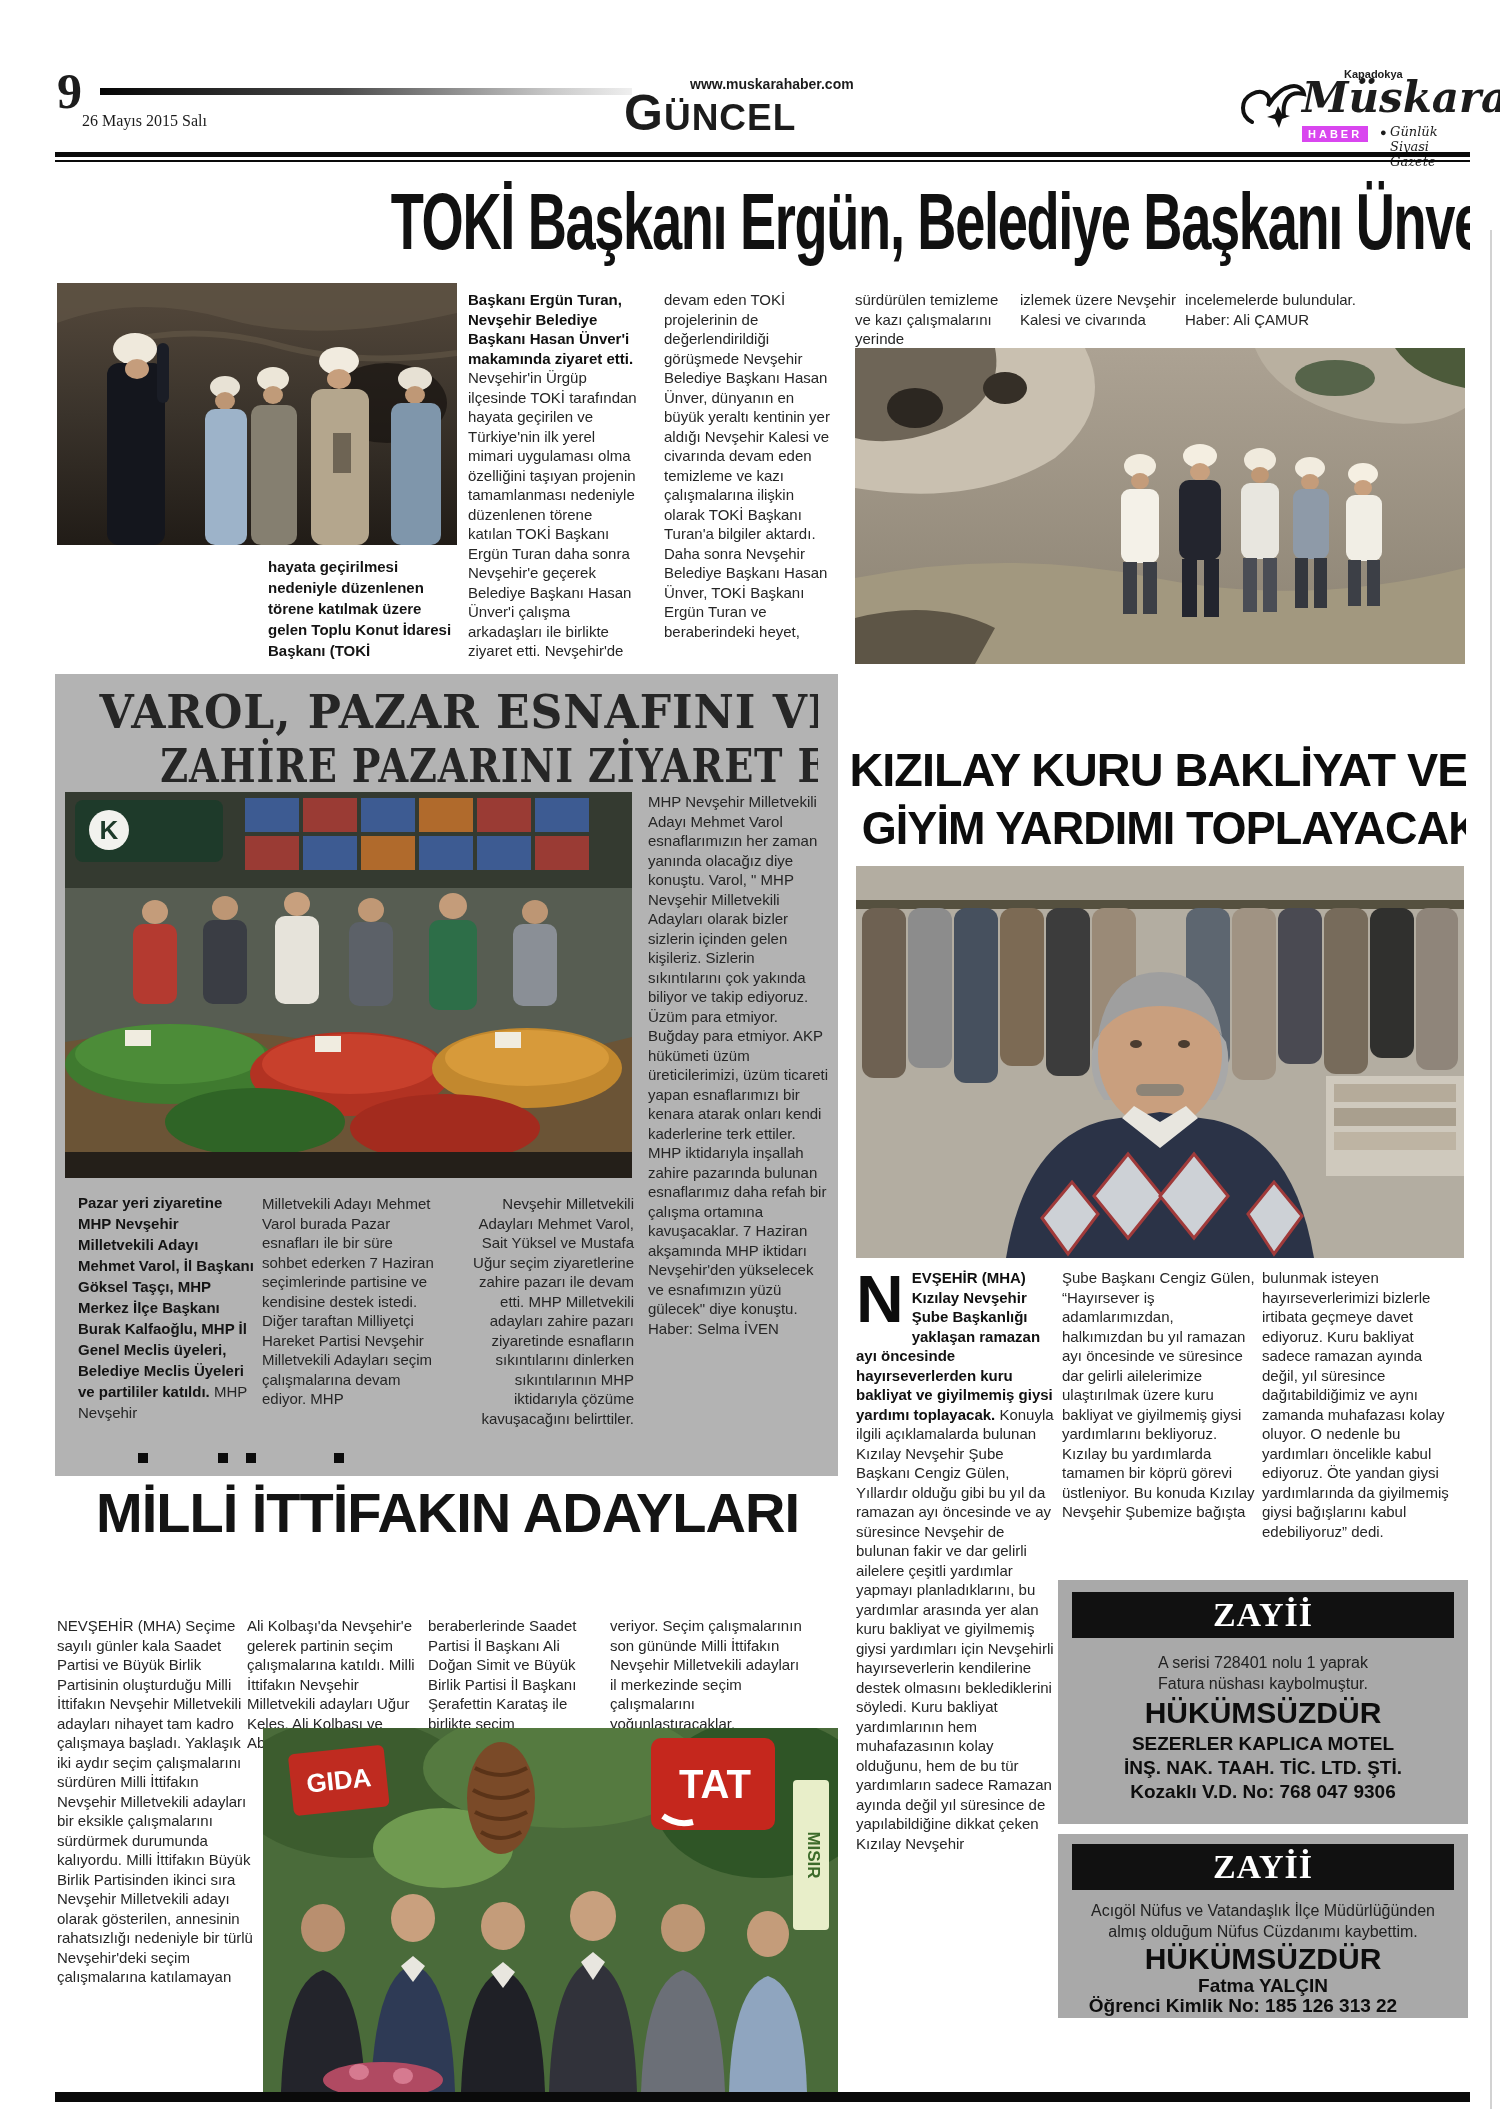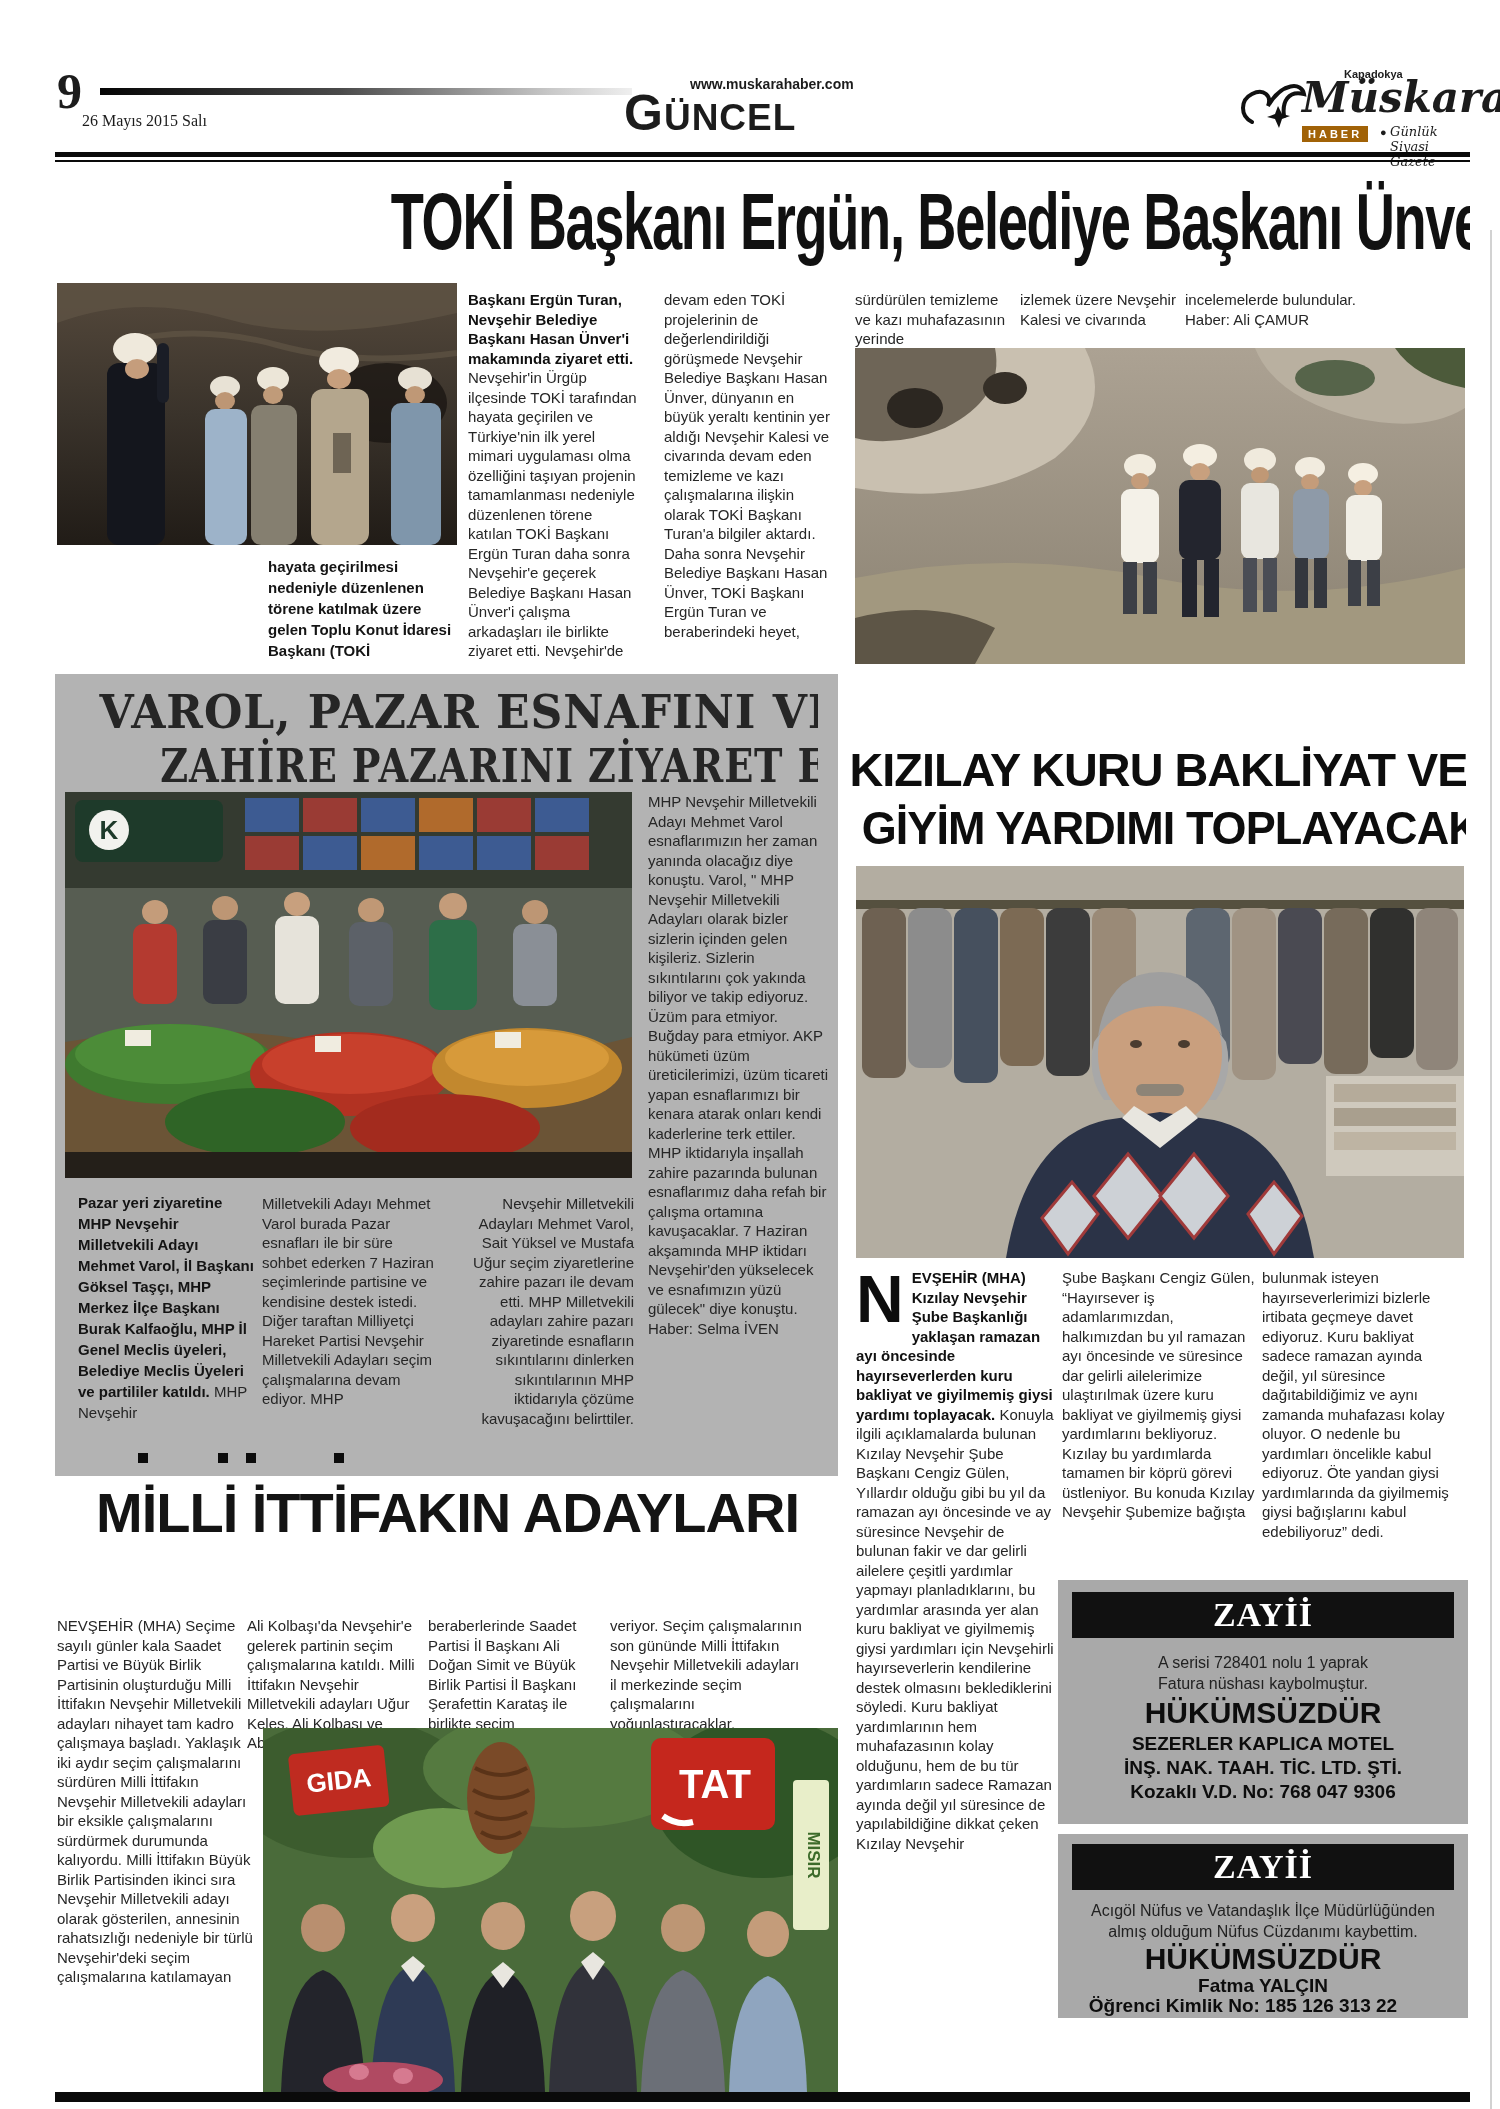--- a/index.html
+++ b/index.html
@@ -10,21 +10,21 @@
   .pagenum{font-family:"Liberation Serif",serif;font-weight:bold;font-size:50px;}
   .pagedate{font-family:"Liberation Serif",serif;font-size:16px;}
   .gradrule{background:linear-gradient(to right,#050505 0%,#4a4a4a 45%,#c9c9c9 85%,#efefef 100%);}
   .siteurl{font-weight:bold;font-size:14px;letter-spacing:0px;}
   .section{font-weight:900;font-size:37px;letter-spacing:1px;line-height:34px;}
   .section::first-letter{font-size:50px;}
   .blackrule{background:#0a0a0a;}
   
   .logo-kapadokya{font-weight:bold;font-size:11px;}
   .logo-name{font-family:"DejaVu Serif",serif;font-style:italic;font-weight:bold;font-size:42px;line-height:40px;}
-  .logo-haber{background:#a16207;color:#fff;font-weight:bold;font-size:11px;letter-spacing:3px;padding:2px 6px;}
+  .logo-haber{background:#d946ef;color:#fff;font-weight:bold;font-size:11px;letter-spacing:3px;padding:2px 6px;}
   .logo-tag{font-family:"DejaVu Serif",serif;font-style:italic;font-size:13px;}
   
   .fitwrap{text-align:center;overflow:hidden;white-space:nowrap;}
   .fit-x{display:inline-block;white-space:nowrap;transform-origin:center center;}
   .h-toki{font-weight:900;font-size:80px;letter-spacing:-2px;color:#111;}
   .h-varol{font-family:"DejaVu Serif",serif;font-weight:bold;font-size:47px;color:#262626;letter-spacing:1px;}
   .h-kizilay{font-weight:900;font-size:47px;color:#0d0d0d;letter-spacing:-1px;}
   .h-milli{font-weight:900;font-size:56px;color:#141414;letter-spacing:-1px;}
   
   .col{font-size:15px;line-height:19.5px;color:#262626;}
@@ -119,21 +119,21 @@
     </svg>
   </div>
 
   <div class="abs cap" style="left:268px;top:556px;width:190px;">hayata geçirilmesi nedeniyle düzenlenen törene katılmak üzere gelen Toplu Konut İdaresi Başkanı (TOKİ</div>
 
   <div class="abs col" style="left:468px;top:290px;width:172px;">
     <b>Başkanı Ergün Turan, Nevşehir Belediye Başkanı Hasan Ünver'i makamında ziyaret etti.</b>
     <span>Nevşehir'in Ürgüp ilçesinde TOKİ tarafından hayata geçirilen ve Türkiye'nin ilk yerel mimari uygulaması olma özelliğini taşıyan projenin tamamlanması nedeniyle düzenlenen törene katılan TOKİ Başkanı Ergün Turan daha sonra Nevşehir'e geçerek Belediye Başkanı Hasan Ünver'i çalışma arkadaşları ile birlikte ziyaret etti. Nevşehir'de</span>
   </div>
   <div class="abs col" style="left:664px;top:290px;width:172px;">devam eden TOKİ projelerinin de değerlendirildiği görüşmede Nevşehir Belediye Başkanı Hasan Ünver, dünyanın en büyük yeraltı kentinin yer aldığı Nevşehir Kalesi ve civarında devam eden temizleme ve kazı çalışmalarına ilişkin olarak TOKİ Başkanı Turan'a bilgiler aktardı. Daha sonra Nevşehir Belediye Başkanı Hasan Ünver, TOKİ Başkanı Ergün Turan ve beraberindeki heyet,</div>
-  <div class="abs col" style="left:855px;top:290px;width:160px;">sürdürülen temizleme ve kazı muhafazasının yerinde</div>
+  <div class="abs col" style="left:855px;top:290px;width:160px;">sürdürülen temizleme ve kazı çalışmalarını yerinde</div>
   <div class="abs col" style="left:1020px;top:290px;width:160px;">izlemek üzere Nevşehir Kalesi ve civarında</div>
   <div class="abs col" style="left:1185px;top:290px;width:270px;">
     <span>incelemelerde bulundular.</span>
     <div>Haber: Ali ÇAMUR</div>
   </div>
 
   <div class="photo" style="left:855px;top:348px;width:610px;height:316px;">
     <svg width="610" height="316" viewBox="0 0 610 316">
       <defs>
           <linearGradient id="rg" x1="0" y1="0" x2="0" y2="1">

